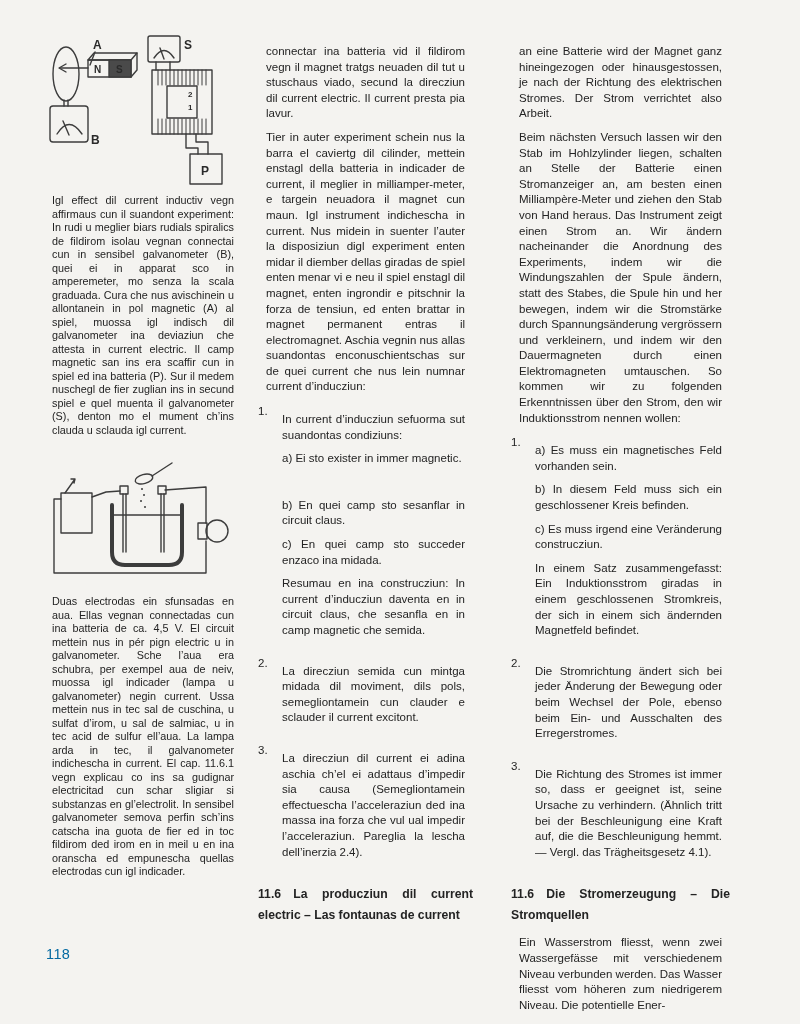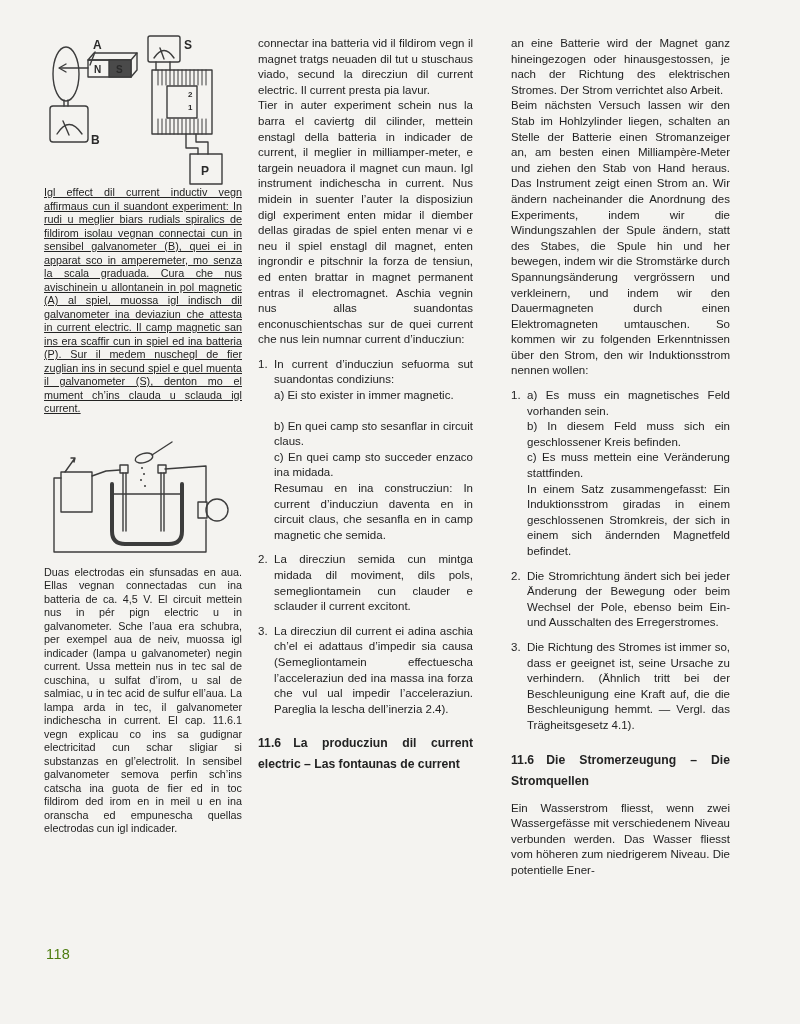--- a/index.html
+++ b/index.html
@@ -2,40 +2,40 @@
 <html lang="rm"><head>
 <meta charset="utf-8">
 <style>
   html,body { margin:0; padding:0; background:#e8e7e4; }
   .page {
     position:relative; width:800px; height:1024px; margin:0 auto;
     background:#f4f3f0; overflow:hidden;
     font-family:"Liberation Sans", sans-serif; color:#232323;
   }
   .col { position:absolute; text-align:justify; }
-  .col p { margin:0; }
+  .col p { margin:8px; }
   .col-left  { left:44px;  top:28px;  width:198px; }
   .col-mid   { left:258px; top:36px;  width:215px; font-size:11.5px; line-height:15.6px; }
   .col-right { left:511px; top:36px;  width:219px; font-size:11.5px; line-height:15.6px; }
   .cap { font-size:10.8px; line-height:13.5px; text-align:justify; }
-  .cap1 { margin-top:5px;text-decoration:underline; }
+  .cap1 { margin-top:5px; }
   .fig2 { display:block; margin-top:18px; }
   .cap2 { margin-top:12px; }
   .fig1 { display:block; }
   .li { display:flex; margin-top:9px; }
   .li .num { flex:none; width:16px; }
   .li .li-body { flex:1; }
   .gap { height:15px; }
   h3.heading {
     margin:16px 0 9px 0; font-size:12.2px; line-height:21px;
     font-weight:bold; text-align:justify;
   }
   .pageno {
     position:absolute; left:46px; top:946px;
-    font-size:14.5px; letter-spacing:0.4px; color:#4d7c0f;
+    font-size:14.5px; letter-spacing:0.4px; color:#0369a1;
   }
   svg .stroke { stroke:#3c3c3c; stroke-width:1.4; fill:none;
     stroke-linecap:round; stroke-linejoin:round; }
   svg text { font-family:"Liberation Sans", sans-serif; fill:#2a2a2a; font-weight:bold; }
 </style>
 </head>
 <body>
 
 <div class="page">
 
@@ -157,21 +157,21 @@
 
   <div class="col col-right" lang="de">
     <p>an eine Batterie wird der Magnet ganz hineingezogen oder hinausgestossen, je nach der Richtung des elektrischen Stromes. Der Strom verrichtet also Arbeit.</p>
     <p>Beim nächsten Versuch lassen wir den Stab im Hohlzylinder liegen, schalten an Stelle der Batterie einen Stromanzeiger an, am besten einen Milliampère-Meter und ziehen den Stab von Hand heraus. Das Instrument zeigt einen Strom an. Wir ändern nacheinander die Anordnung des Experiments, indem wir die Windungszahlen der Spule ändern, statt des Stabes, die Spule hin und her bewegen, indem wir die Stromstärke durch Spannungsänderung vergrössern und verkleinern, und indem wir den Dauermagneten durch einen Elektromagneten umtauschen. So kommen wir zu folgenden Erkenntnissen über den Strom, den wir Induktionsstrom nennen wollen:</p>
 
     <div class="li">
       <span class="num">1.</span>
       <div class="li-body">
         <p>a) Es muss ein magnetisches Feld vorhanden sein.</p>
         <p>b) In diesem Feld muss sich ein geschlossener Kreis befinden.</p>
-        <p>c) Es muss mettein eine Veränderung stattfinden.</p>
+        <p>c) Es muss irgend eine Veränderung construcziun.</p>
         <p>In einem Satz zusammengefasst: Ein Induktionsstrom giradas in einem geschlossenen Stromkreis, der sich in einem sich ändernden Magnetfeld befindet.</p>
       </div>
     </div>
 
     <div class="li">
       <span class="num">2.</span>
       <div class="li-body">
         <p>Die Stromrichtung ändert sich bei jeder Änderung der Bewegung oder beim Wechsel der Pole, ebenso beim Ein- und Ausschalten des Erregerstromes.</p>
       </div>
     </div>

